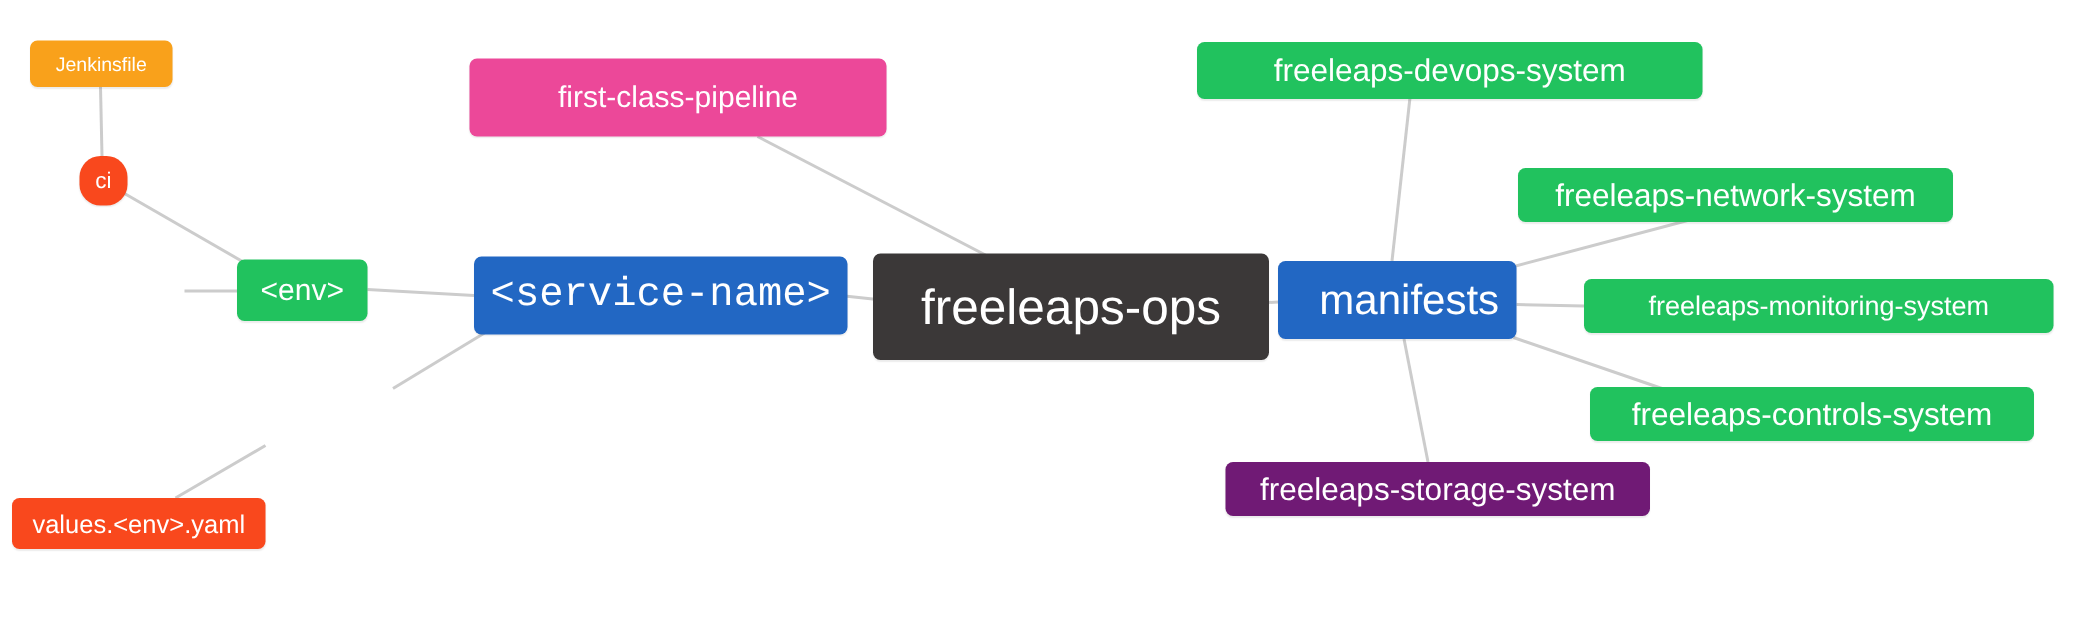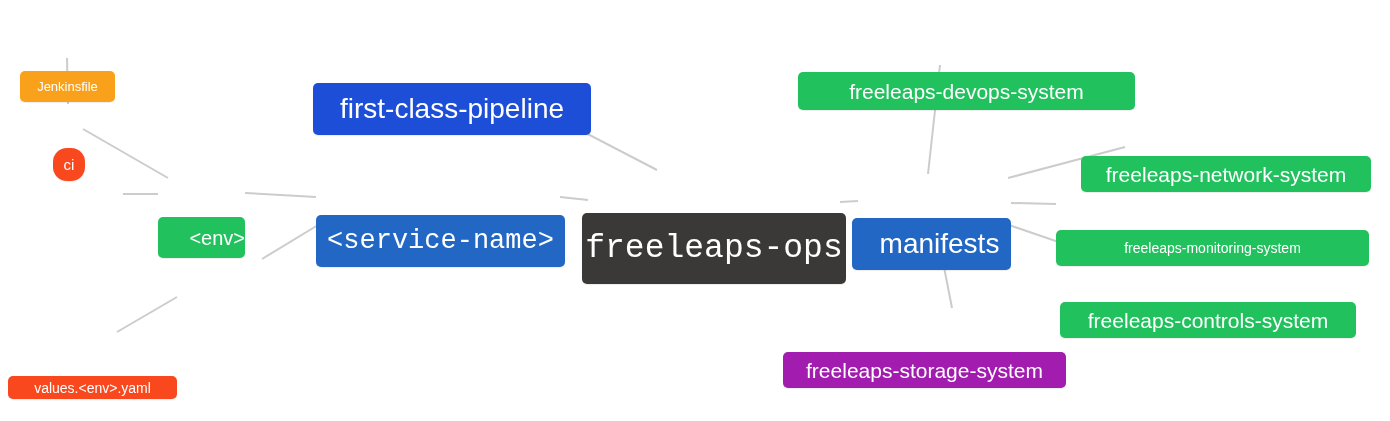--- a/index.html
+++ b/index.html
@@ -21,21 +21,20 @@
     position: absolute;
     display: flex;
     align-items: center;
     justify-content: center;
     color: #ffffff;
     border-radius: 5px;
     white-space: nowrap;
     line-height: 1;
     box-shadow: 0 1px 1px rgba(0,0,0,0.08);
     cursor: default;
-    margin-top: 44px;
   }
   .node span { display: block; }
 </style>
 </head>
 <body>
 
 <div class="canvas">
 
   <svg class="edge-layer" width="1390" height="421" viewBox="0 0 1390 421" fill="none" stroke-width="2">
     <line x1="67" y1="58" x2="68" y2="104" stroke="#cccccc"></line>
@@ -56,58 +55,58 @@
 
   <div class="node" style="left: 20px; top: 27px; width: 95px; height: 31px; font-size: 13px; background: rgb(249, 161, 27);">
     <span>Jenkinsfile</span>
   </div>
 
   <div class="node" style="left: 53px; top: 104px; width: 32px; height: 33px; font-size: 15px; background: rgb(249, 72, 29); border-radius: 14px;">
     <span>ci</span>
   </div>
 
 
-  <div class="node" style="left: 158px; top: 173px; width: 87px; height: 41px; font-size: 20px; background: rgb(33, 194, 94); justify-content: flex-end;">
+  <div class="node" style="left: 158px; top: 173px; width: 87px; height: 41px; font-size: 20px; background: rgb(33, 194, 94);">
     <span>&lt;env&gt;</span>
   </div>
 
-  <div class="node" style="left: 313px; top: 39px; width: 278px; height: 52px; font-size: 28px; background: #1d4ed8;">
+  <div class="node" style="left: 313px; top: 39px; width: 278px; height: 52px; font-size: 20px; background: #ec4899;">
     <span>first-class-pipeline</span>
   </div>
 
   <div class="node" style="left: 316px; top: 171px; width: 249px; height: 52px; font-size: 27px; background: rgb(34, 103, 195); font-family: Liberation Mono, monospace;">
     <span>&lt;service-name&gt;</span>
   </div>
 
-  <div class="node" style="left: 582px; top: 169px; width: 264px; height: 71px; font-size: 33px; background: rgb(59, 56, 56); font-family: Liberation Mono, monospace;">
+  <div class="node" style="left: 582px; top: 169px; width: 264px; height: 71px; font-size: 33px; background: rgb(59, 56, 56);">
     <span>freeleaps-ops</span>
   </div>
 
   <div class="node" style="left: 852px; top: 174px; width: 159px; height: 52px; font-size: 28px; background: rgb(34, 103, 195); padding-left: 16px;">
     <span>manifests</span>
   </div>
 
 
-  <div class="node" style="left: 8px; top: 332px; width: 169px; height: 23px; font-size: 14px; background: rgb(249, 72, 29);">
+  <div class="node" style="left: 8px; top: 332px; width: 169px; height: 34px; font-size: 17px; background: rgb(249, 72, 29);">
     <span>values.&lt;env&gt;.yaml</span>
   </div>
 
   <div class="node" style="left: 798px; top: 28px; width: 337px; height: 38px; font-size: 21px; background: rgb(33, 194, 94);">
     <span>freeleaps-devops-system</span>
   </div>
 
-  <div class="node" style="left: 1081px; top: 112px; width: 290px; height: 36px; font-size: 21px; background: rgb(33, 194, 94);">
+  <div class="node" style="left: 1012px; top: 112px; width: 290px; height: 36px; font-size: 21px; background: rgb(33, 194, 94);">
     <span>freeleaps-network-system</span>
   </div>
 
-  <div class="node" style="left: 1056px; top: 186px; width: 313px; height: 36px; font-size: 14px; background: rgb(33, 194, 94);">
+  <div class="node" style="left: 1056px; top: 186px; width: 313px; height: 36px; font-size: 18px; background: rgb(33, 194, 94);">
     <span>freeleaps-monitoring-system</span>
   </div>
 
   <div class="node" style="left: 1060px; top: 258px; width: 296px; height: 36px; font-size: 21px; background: rgb(33, 194, 94);">
     <span>freeleaps-controls-system</span>
   </div>
 
-  <div class="node" style="left: 783px; top: 308px; width: 283px; height: 36px; font-size: 21px; background: #a21caf;">
+  <div class="node" style="left: 817px; top: 308px; width: 283px; height: 36px; font-size: 21px; background: #701a75;">
     <span>freeleaps-storage-system</span>
   </div>
 
 </div>
 
 </body></html>

